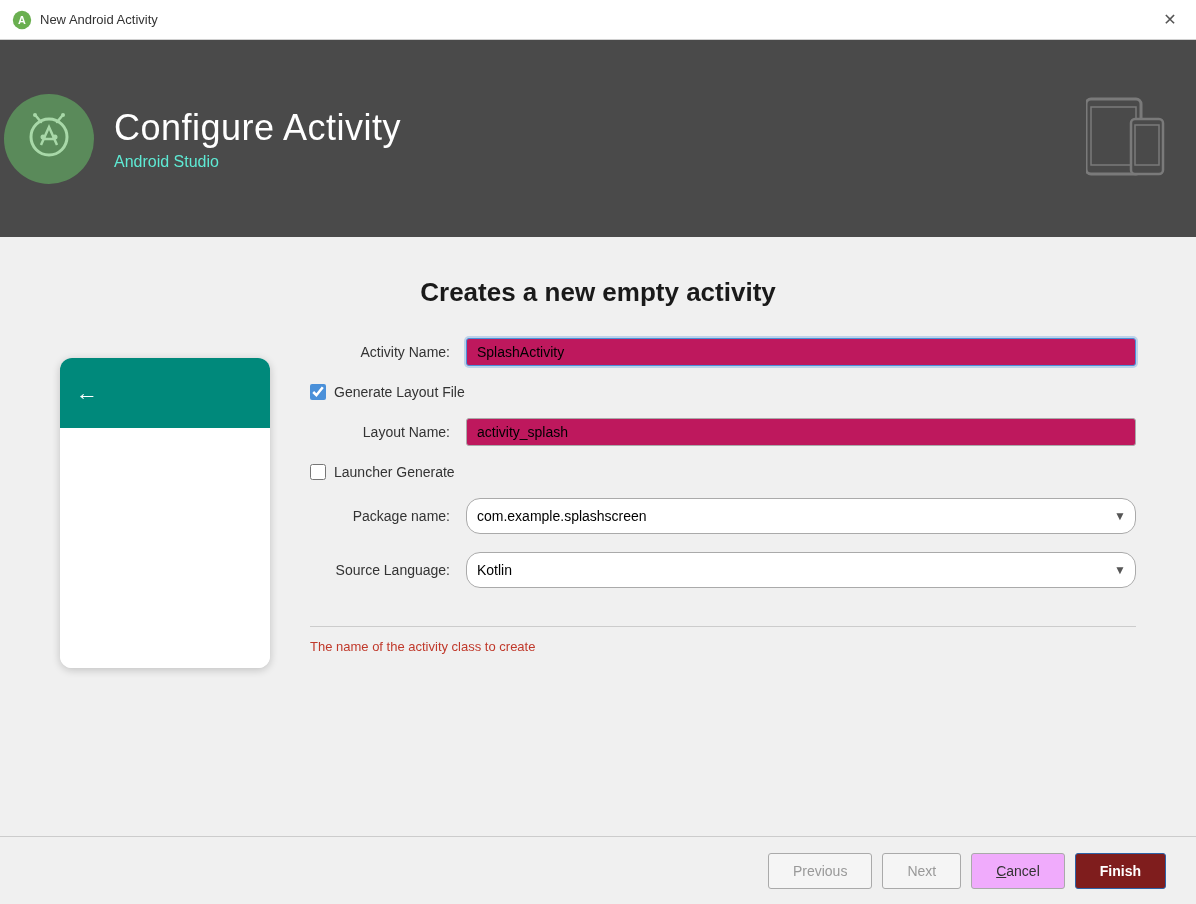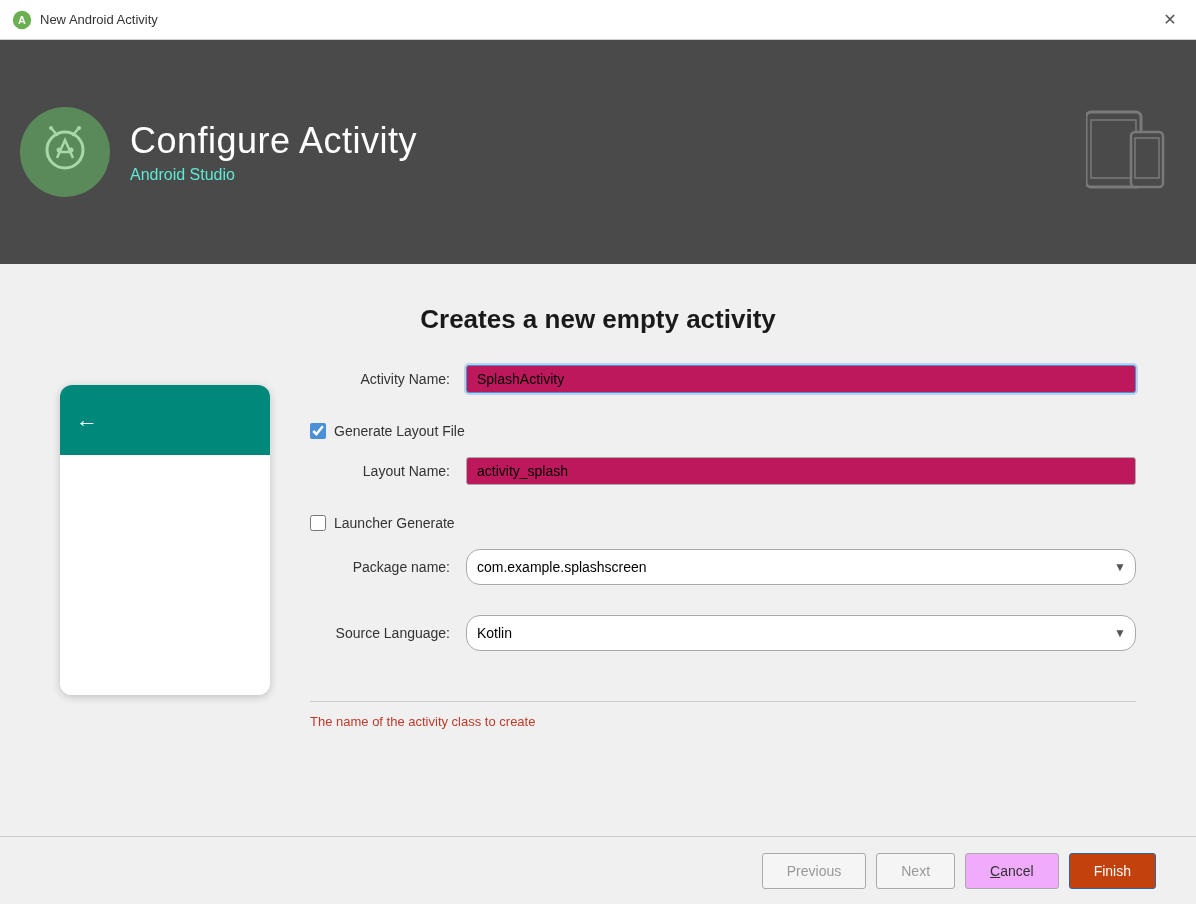--- a/index.html
+++ b/index.html
@@ -45,25 +45,25 @@
       justify-content: center;
       cursor: pointer;
       color: #555;
       font-size: 16px;
       border-radius: 3px;
     }
 
     
     .header-banner {
       background: #4a4a4a;
-      height: 224px;
+      height: 197px;
       display: flex;
       align-items: center;
       justify-content: space-between;
-      padding: 0 30px 0 20px;
+      padding: 0 30px 0 4px;
       flex-shrink: 0;
     }
     .header-left {
       display: flex;
       align-items: center;
       gap: 20px;
     }
     .android-logo {
       width: 90px;
       height: 90px;
@@ -150,21 +150,21 @@
     .form-fields {
       flex: 1;
       display: flex;
       flex-direction: column;
       gap: 0;
     }
 
     .form-row {
       display: flex;
       align-items: center;
-      margin-bottom: 30px;
+      margin-bottom: 18px;
       gap: 16px;
     }
     .form-label {
       width: 140px;
       font-size: 14px;
       color: #333;
       text-align: right;
       flex-shrink: 0;
     }
     .form-input {
@@ -240,21 +240,21 @@
     }
 
     
     .footer {
       background: #f0f0f0;
       border-top: 1px solid #ccc;
       height: 68px;
       display: flex;
       align-items: center;
       justify-content: flex-end;
-      padding: 0 40px;
+      padding: 0 30px;
       gap: 10px;
       flex-shrink: 0;
     }
     .btn {
       height: 36px;
       padding: 0 24px;
       border-radius: 3px;
       font-size: 14px;
       cursor: pointer;
       border: 1px solid #aaa;
@@ -262,24 +262,24 @@
       color: #333;
     }
     .btn-disabled {
       color: #999;
       cursor: default;
     }
     .btn-cancel {
       background: #f0abfc;
     }
     .btn-finish {
-      background: #c2410c;
+      background: #7f1d1d;
       color: white;
       border-color: #2d63a8;
-      font-weight: normal;
+      font-weight: bold;
     }
   </style>
 </head>
 <body>
 
 <div class="title-bar">
   <div class="title-bar-left">
     <svg class="title-bar-icon" viewBox="0 0 24 24">
       <circle cx="12" cy="12" r="11" fill="#6aaf50"></circle>
       <text x="12" y="17" text-anchor="middle" fill="white" font-size="13" font-weight="bold">A</text>

